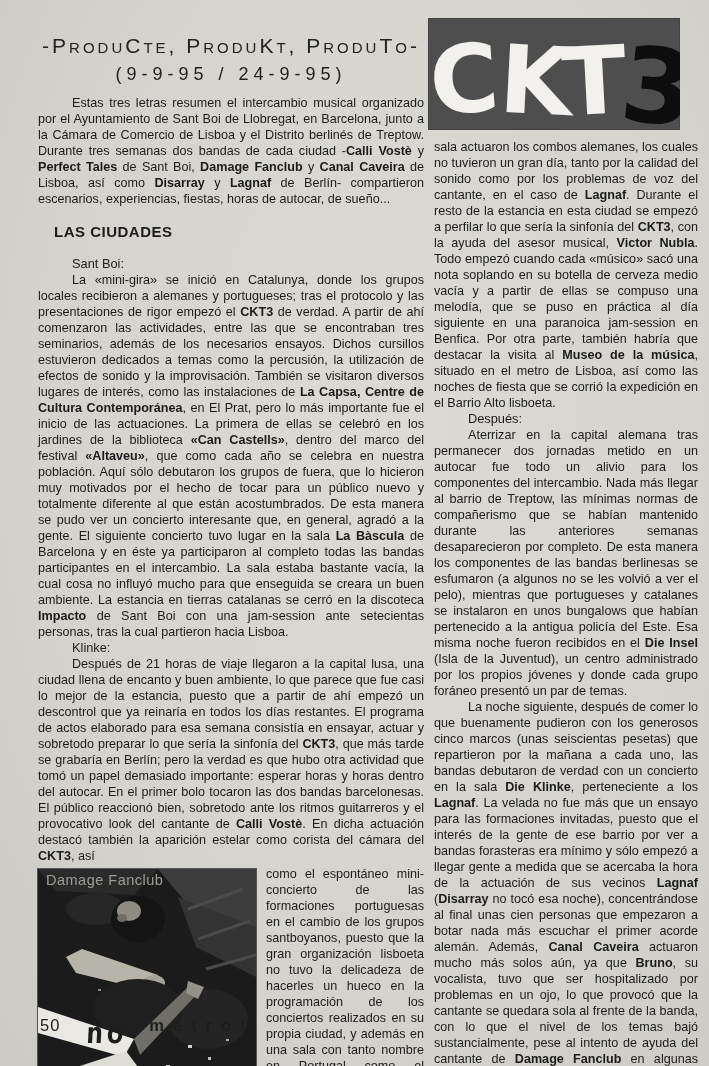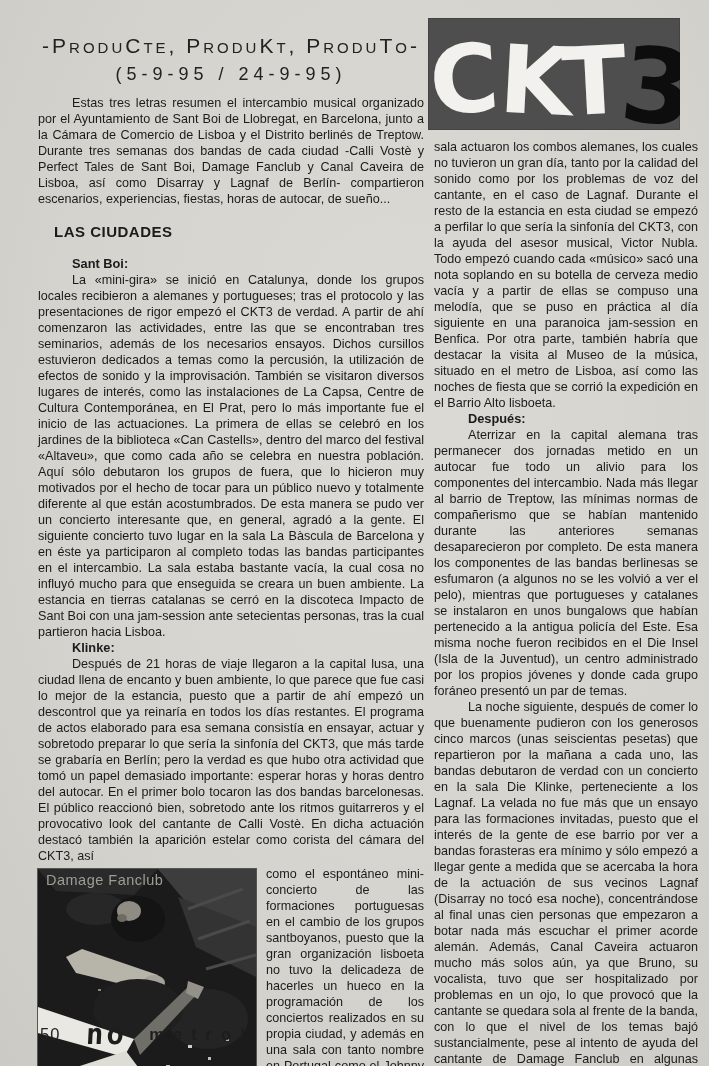--- a/index.html
+++ b/index.html
@@ -15,59 +15,59 @@
     margin:2px 0 0;text-align:center;font-weight:normal;
     font-size:21px;font-variant:small-caps;letter-spacing:3px;color:#222;
   }
   .dates{
     text-align:center;font-size:18px;letter-spacing:5px;margin:6px 0 10px;
     font-variant:small-caps;color:#222;
   }
   .para{font-size:12.6px;line-height:16px;text-align:justify;margin:0;}
   .indent{text-indent:34px;}
   .sec{font-size:15px;font-weight:bold;letter-spacing:.5px;margin:16px;line-height:17px;}
-  .sub{font-size:12.8px;font-weight:bold;margin:0;text-indent:34px;line-height:16px;}
-  .b{font-weight:normal;}
+  .sub{font-size:12.8px;font-weight:normal;margin:0;text-indent:34px;line-height:16px;}
+  .b{font-weight:bold;}
   .ckt3{width:252px;height:112px;background:#4e4e4e;margin:2px 0 9px -6px;
         box-shadow:0 0 0 1px #434343 inset;}
   .ckt3 svg{display:block;}
   .ckt3 text{font-family:"DejaVu Sans",sans-serif;font-weight:800;}
   .wrapblock{margin-top:2px;}
   .wrapblock::after{content:"";display:block;clear:both;}
   .photo{
     float:left;width:218px;height:208px;margin:3px 10px 0 0;position:relative;
     background:#1b1b1b;box-shadow:0 0 0 1px #555;
   }
   .photo svg{display:block;}
   .caption{
     position:absolute;left:8px;top:3px;font-size:14.5px;color:#9d9d96;
     letter-spacing:.5px;
   }
   .footerrow{
     position:absolute;left:40px;top:1016px;width:360px;height:36px;
-    display:flex;align-items:center;
+    display:flex;align-items:flex-start;
   }
   .pageno{font-size:16.5px;color:#222;letter-spacing:1px;}
   .nologo{
     font-family:"DejaVu Sans Mono",monospace;font-weight:bold;font-size:29px;
     letter-spacing:3px;margin-left:26px;color:#1d1d1d;transform:skewX(-3deg);
   }
   .zinename{
     font-size:16.5px;font-weight:bold;letter-spacing:9px;margin-left:22px;color:#1d1d1d;
   }
 </style>
 </head>
 <body>
 
 <div class="page">
 
   <div class="col-left">
     <header>
       <h1 class="title">-ProduCte, ProduKt, ProduTo-</h1>
-      <div class="dates">(5-9-95 / 24-9-95)</div>
+      <div class="dates">(9-9-95 / 24-9-95)</div>
     </header>
 
     <p class="para indent"><span>Estas tres letras resumen el intercambio musical organizado por el Ayuntamiento de Sant Boi de Llobregat, en Barcelona, junto a la Cámara de Comercio de Lisboa y el Distrito berlinés de Treptow. Durante tres semanas dos bandas de cada ciudad -</span><span class="b">Calli Vostè</span><span> y </span><span class="b">Perfect Tales</span><span> de Sant Boi, </span><span class="b">Damage Fanclub</span><span> y </span><span class="b">Canal Caveira</span><span> de Lisboa, así como </span><span class="b">Disarray</span><span> y </span><span class="b">Lagnaf</span><span> de Berlín- compartieron escenarios, experiencias, fiestas, horas de autocar, de sueño...</span></p>
 
     <h2 class="sec">LAS CIUDADES</h2>
     <h3 class="sub">Sant Boi:</h3>
     <p class="para indent"><span>La «mini-gira» se inició en Catalunya, donde los grupos locales recibieron a alemanes y portugueses; tras el protocolo y las presentaciones de rigor empezó el </span><span class="b">CKT3</span><span> de verdad. A partir de ahí comenzaron las actividades, entre las que se encontraban tres seminarios, además de los necesarios ensayos. Dichos cursillos estuvieron dedicados a temas como la percusión, la utilización de efectos de sonido y la improvisación. También se visitaron diversos lugares de interés, como las instalaciones de </span><span class="b">La Capsa, Centre de Cultura Contemporánea</span><span>, en El Prat, pero lo más importante fue el inicio de las actuaciones. La primera de ellas se celebró en los jardines de la biblioteca </span><span class="b">«Can Castells»</span><span>, dentro del marco del festival </span><span class="b">«Altaveu»</span><span>, que como cada año se celebra en nuestra población. Aquí sólo debutaron los grupos de fuera, que lo hicieron muy motivados por el hecho de tocar para un público nuevo y totalmente diferente al que están acostumbrados. De esta manera se pudo ver un concierto interesante que, en general, agradó a la gente. El siguiente concierto tuvo lugar en la sala </span><span class="b">La Bàscula</span><span> de Barcelona y en éste ya participaron al completo todas las bandas participantes en el intercambio. La sala estaba bastante vacía, la cual cosa no influyó mucho para que enseguida se creara un buen ambiente. La estancia en tierras catalanas se cerró en la discoteca </span><span class="b">Impacto</span><span> de Sant Boi con una jam-session ante setecientas personas, tras la cual partieron hacia Lisboa.</span></p>
 
     <h3 class="sub">Klinke:</h3>
     <p class="para indent"><span>Después de 21 horas de viaje llegaron a la capital lusa, una ciudad llena de encanto y buen ambiente, lo que parece que fue casi lo mejor de la estancia, puesto que a partir de ahí empezó un descontrol que ya reinaría en todos los días restantes. El programa de actos elaborado para esa semana consistía en ensayar, actuar y sobretodo preparar lo que sería la sinfonía del </span><span class="b">CKT3</span><span>, que más tarde se grabaría en Berlín; pero la verdad es que hubo otra actividad que tomó un papel demasiado importante: esperar horas y horas dentro del autocar. En el primer bolo tocaron las dos bandas barcelonesas. El público reaccionó bien, sobretodo ante los ritmos guitarreros y el provocativo look del cantante de </span><span class="b">Calli Vostè</span><span>. En dicha actuación destacó también la aparición estelar como corista del cámara del </span><span class="b">CKT3</span><span>, así</span></p>

